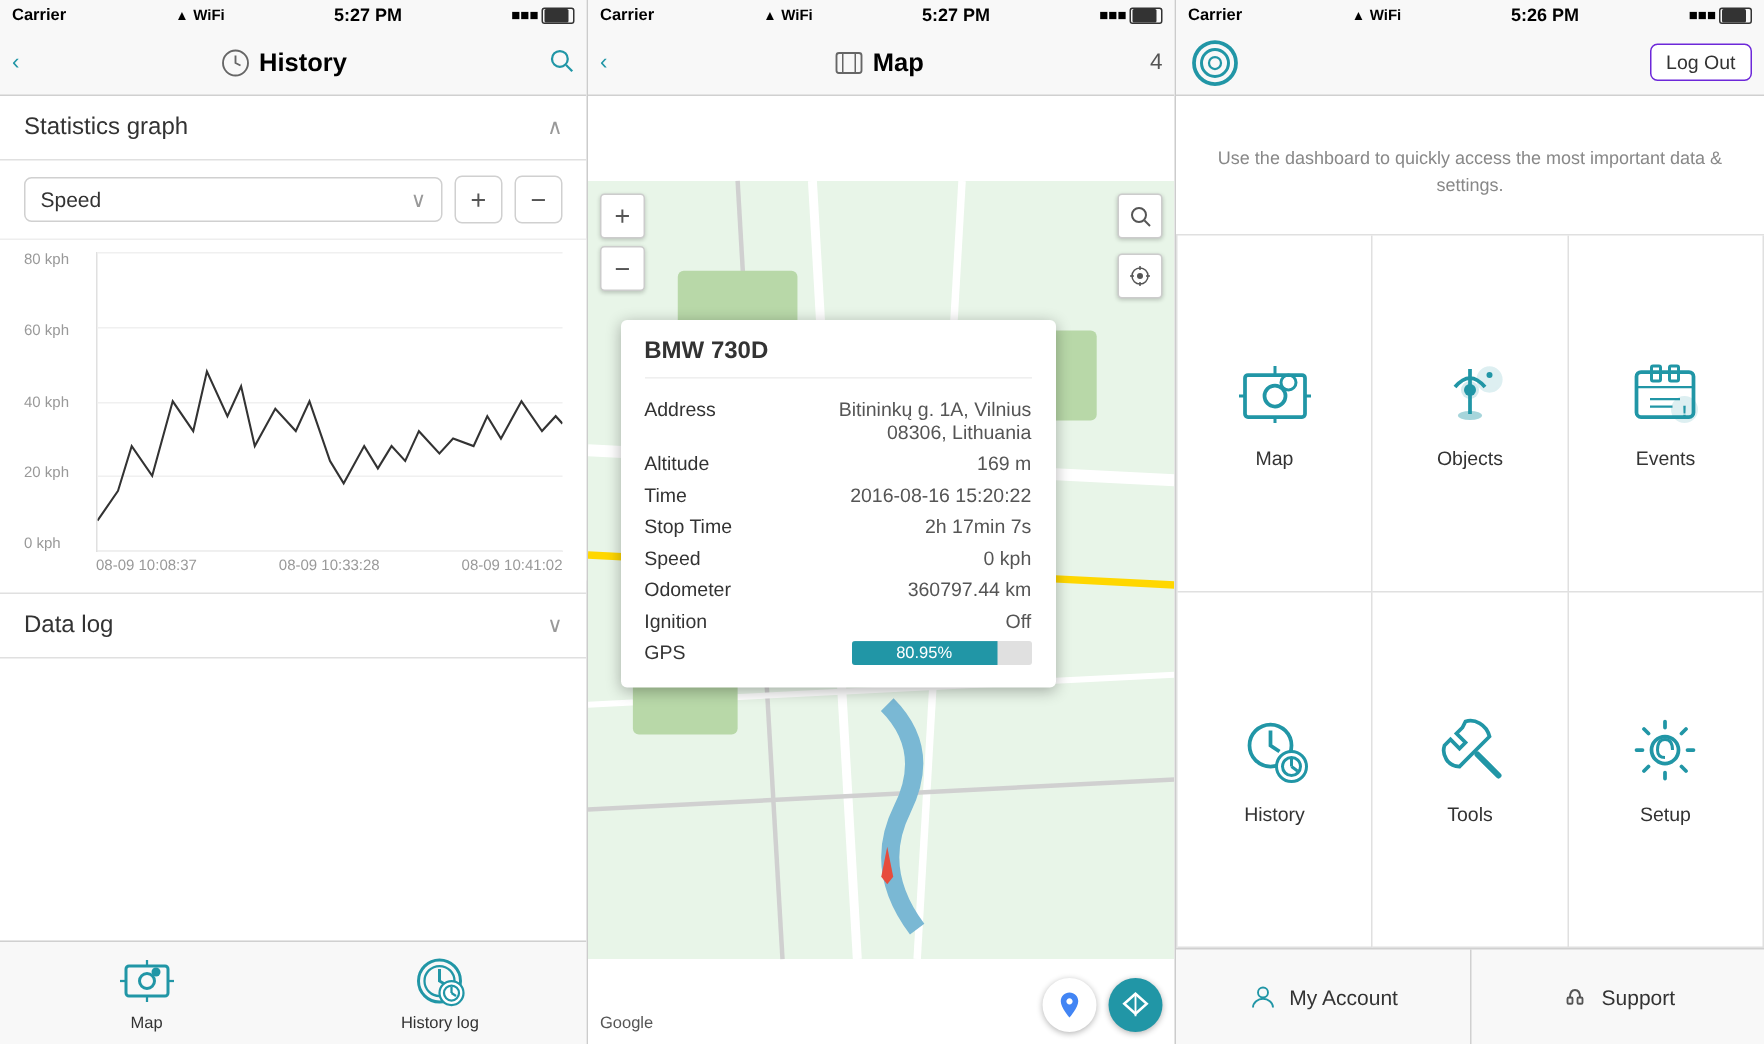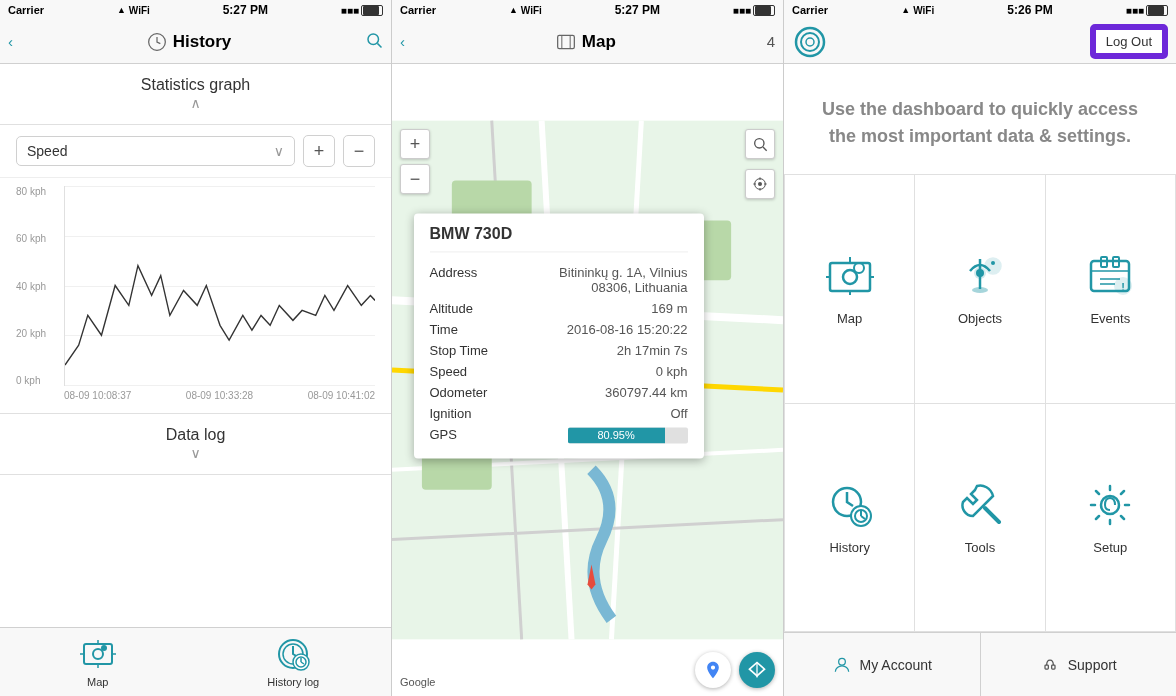--- a/index.html
+++ b/index.html
@@ -13,24 +13,24 @@
 
     
     .status-bar { height: 20px; background: #f8f8f8; display: flex; align-items: center; justify-content: space-between; padding: 0 8px; font-size: 11px; font-weight: 600; }
     .status-icons { display: flex; align-items: center; gap: 3px; }
 
     
     .nav-bar { height: 44px; background: #f8f8f8; border-bottom: 1px solid #d0d0d0; display: flex; align-items: center; justify-content: space-between; padding: 0 8px; }
     .nav-bar .nav-title { font-size: 17px; font-weight: 600; color: #000; display: flex; align-items: center; gap: 6px; }
     .nav-back-btn { color: #2196a6; font-size: 15px; display: flex; align-items: center; gap: 2px; background: none; border: none; cursor: pointer; }
     .nav-right-btn { color: #2196a6; font-size: 15px; background: none; border: none; cursor: pointer; }
-    .nav-logout-btn { border: 6px solid #6d28d9; border-radius: 5px; padding: 4px 10px; font-size: 13px; color: #333; background: #fff; cursor: pointer; text-align: center; }
-
-    
-    .section-header { display: flex; align-items: center; justify-content: space-between; padding: 12px 16px; border-bottom: 1px solid #e0e0e0; flex-direction: column; }
+    .nav-logout-btn { border: 1px solid #6d28d9; border-radius: 5px; padding: 4px 10px; font-size: 13px; color: #333; background: #fff; cursor: pointer; text-align: center; }
+
+    
+    .section-header { display: flex; align-items: center; justify-content: space-between; padding: 12px 16px; border-bottom: 1px solid #e0e0e0; }
     .section-title { font-size: 16px; font-weight: 500; color: #333; }
     .chevron-up::after { content: '∧'; font-size: 14px; color: #999; }
     .chevron-down::after { content: '∨'; font-size: 14px; color: #999; }
 
     
     .speed-row { display: flex; align-items: center; padding: 10px 16px; gap: 8px; border-bottom: 1px solid #eee; }
     .speed-dropdown { flex: 1; border: 1px solid #d0d0d0; border-radius: 5px; padding: 6px 10px; font-size: 14px; color: #333; display: flex; align-items: center; justify-content: space-between; cursor: pointer; }
     .speed-btn { width: 32px; height: 32px; border: 1px solid #d0d0d0; border-radius: 5px; display: flex; align-items: center; justify-content: center; font-size: 18px; color: #555; cursor: pointer; background: #fff; }
 
     
@@ -67,21 +67,21 @@
 
     
     .map-control-btn { position: absolute; background: #fff; border: 1px solid #ccc; border-radius: 3px; width: 30px; height: 30px; display: flex; align-items: center; justify-content: center; cursor: pointer; font-size: 18px; color: #555; box-shadow: 0 1px 3px rgba(0,0,0,0.2); }
     .map-zoom-in { top: 65px; left: 8px; }
     .map-zoom-out { top: 100px; left: 8px; }
     .map-search-ctrl { top: 65px; right: 8px; }
 
     
     .welcome-section { padding: 32px 24px 24px; text-align: center; }
     .welcome-title { font-size: 26px; font-weight: 700; color: #222; margin-bottom: 10px; }
-    .welcome-subtitle { font-size: 18px; color: #888; line-height: 1.5; font-weight: bold; }
+    .welcome-subtitle { font-size: 12px; color: #888; line-height: 1.5; }
     .dashboard-grid { display: grid; grid-template-columns: repeat(3, 1fr); border-top: 1px solid #e0e0e0; border-left: 1px solid #e0e0e0; flex: 1; }
     .dashboard-item { display: flex; flex-direction: column; align-items: center; justify-content: center; padding: 20px 8px; border-bottom: 1px solid #e0e0e0; border-right: 1px solid #e0e0e0; cursor: pointer; }
     .dashboard-item-label { font-size: 13px; color: #333; margin-top: 10px; font-weight: 500; }
 
     
     .right-bottom-bar { height: 64px; border-top: 1px solid #d0d0d0; display: flex; background: #f8f8f8; }
     .right-bottom-btn { flex: 1; display: flex; align-items: center; justify-content: center; gap: 8px; font-size: 14px; color: #333; cursor: pointer; border: none; background: none; }
     .right-bottom-btn:first-child { border-right: 1px solid #d0d0d0; }
 
     

